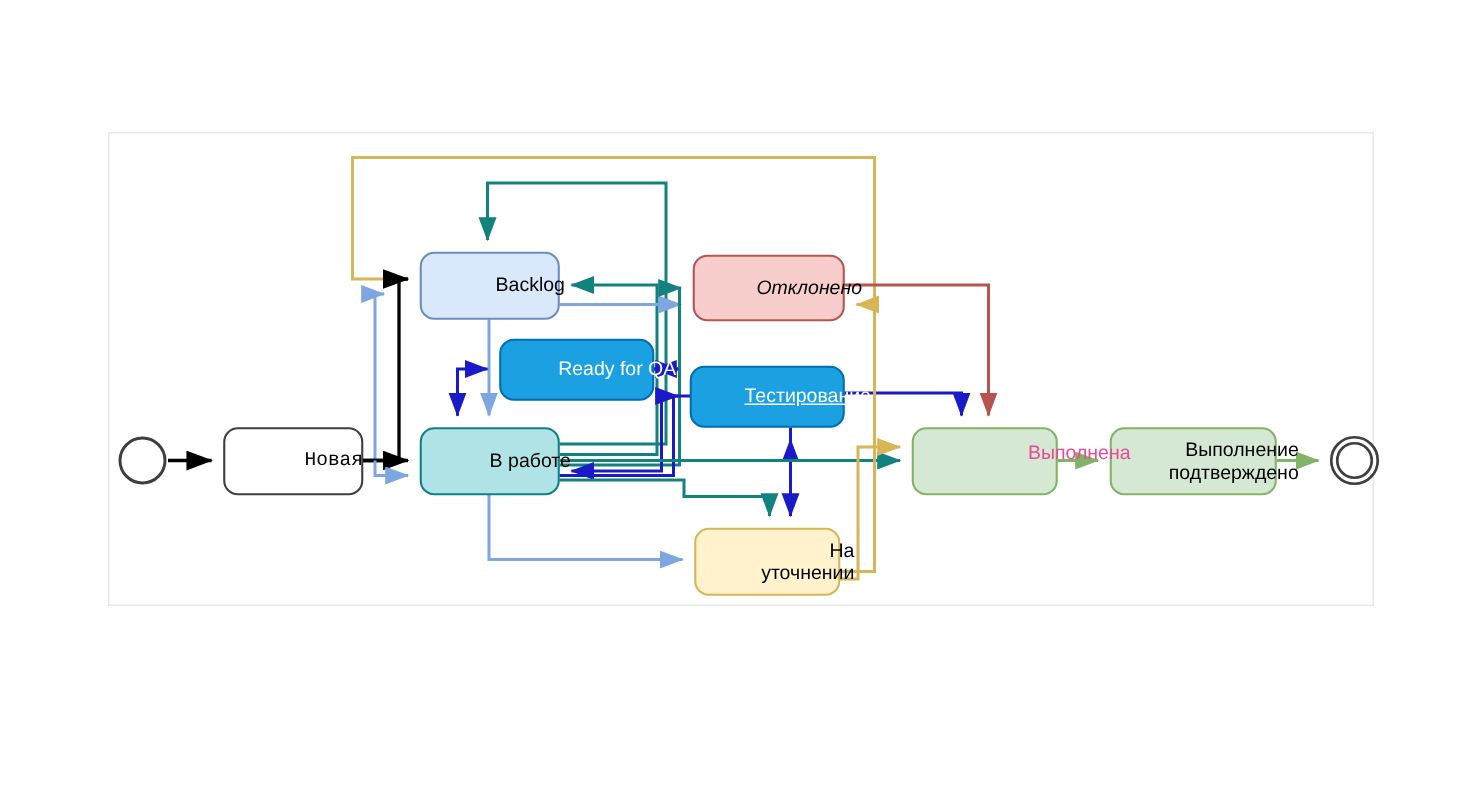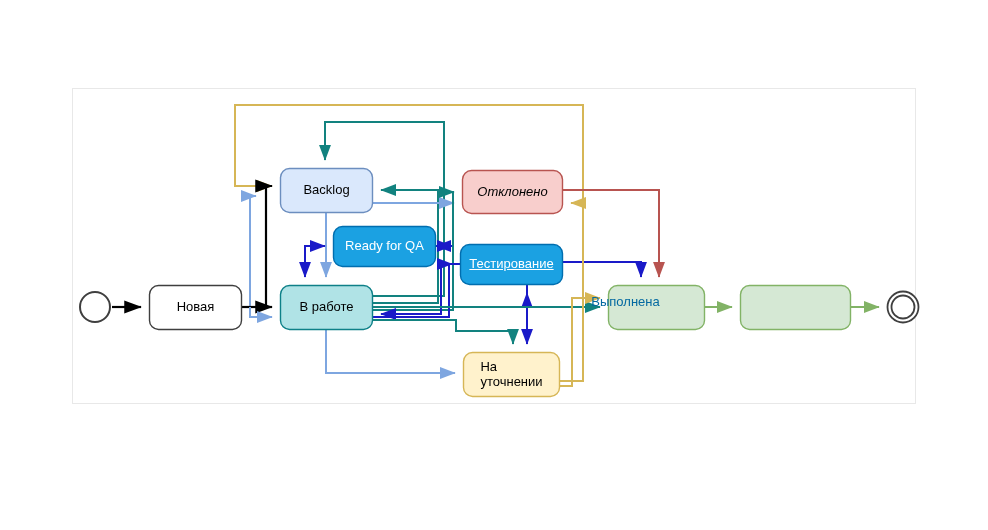--- a/index.html
+++ b/index.html
@@ -4,24 +4,25 @@
 <title>Workflow diagram</title>
 <style>
   html,body{margin:0;padding:0;background:#ffffff;}
   body{width:988px;height:530px;overflow:hidden;
        font-family:"Liberation Sans","DejaVu Sans",sans-serif;}
   #canvas{position:relative;width:988px;height:530px;background:#ffffff;}
   #diagram{position:absolute;left:0;top:0;width:988px;height:530px;}
   .node-label{
       position:absolute;
       display:flex;align-items:center;justify-content:center;
-      text-align:left;
+      text-align:right;
       pointer-events:none;
       white-space:pre-line;
       line-height:1.12;
+      padding-left:27px;
   }
 </style>
 </head>
 <body>
 
 <div id="canvas">
 
   <svg id="diagram" viewBox="0 0 988 530" xmlns="http://www.w3.org/2000/svg">
     <defs>
       <marker id="ah-black" markerWidth="9" markerHeight="9" refX="7.6" refY="3" orient="auto" markerUnits="strokeWidth">
@@ -125,31 +126,33 @@
 
       <rect x="608.5" y="285.5" width="96" height="44" rx="9" ry="9" fill="#D5E8D4" stroke="#82B366" stroke-width="1.4"></rect>
 
       <rect x="740.5" y="285.5" width="110" height="44" rx="9" ry="9" fill="#D5E8D4" stroke="#82B366" stroke-width="1.4"></rect>
 
       <circle cx="903" cy="307" r="15.5" fill="#ffffff" stroke="#3f3f3f" stroke-width="1.8"></circle>
       <circle cx="903" cy="307" r="11.5" fill="#ffffff" stroke="#3f3f3f" stroke-width="1.8"></circle>
     </g>
   </svg>
 
-  <div class="node-label" style="left:149px;top:285px;width:93px;height:45px;color:#000;font-size:13px;">Новая</div>
+  <div class="node-label" style="left:149px;top:285px;width:93px;height:45px;color:#000;font-size:13px;font-family:Liberation Mono, monospace;">Новая</div>
 
   <div class="node-label" style="left:280px;top:168px;width:93px;height:45px;color:#000;font-size:13px;">Backlog</div>
 
   <div class="node-label" style="left:280px;top:285px;width:93px;height:45px;color:#000;font-size:13px;">В работе</div>
 
   <div class="node-label" style="left:333px;top:226px;width:103px;height:41px;color:#fff;font-size:13px;">Ready for QA</div>
 
   <div class="node-label" style="left:460px;top:244px;width:103px;height:41px;color:#fff;font-size:13px;text-decoration:underline;">Тестирование</div>
 
   <div class="node-label" style="left:462px;top:170px;width:101px;height:44px;color:#000;font-size:13px;font-style:italic;">Отклонено</div>
 
   <div class="node-label" style="left:463px;top:352px;width:97px;height:45px;color:#000;font-size:13px;">На
 уточнении</div>
 
-  <div class="node-label" style="left:577px;top:285px;width:97px;height:34px;color:#0369a1;font-size:13px;">Выполнена</div>
+  <div class="node-label" style="left:644px;top:285px;width:97px;height:34px;color:#ec4899;font-size:13px;">Выполнена</div>
 
+  <div class="node-label" style="left:740px;top:285px;width:111px;height:45px;color:#000;font-size:13px;">Выполнение
+подтверждено</div>
 
 </div>
 
 </body></html>

